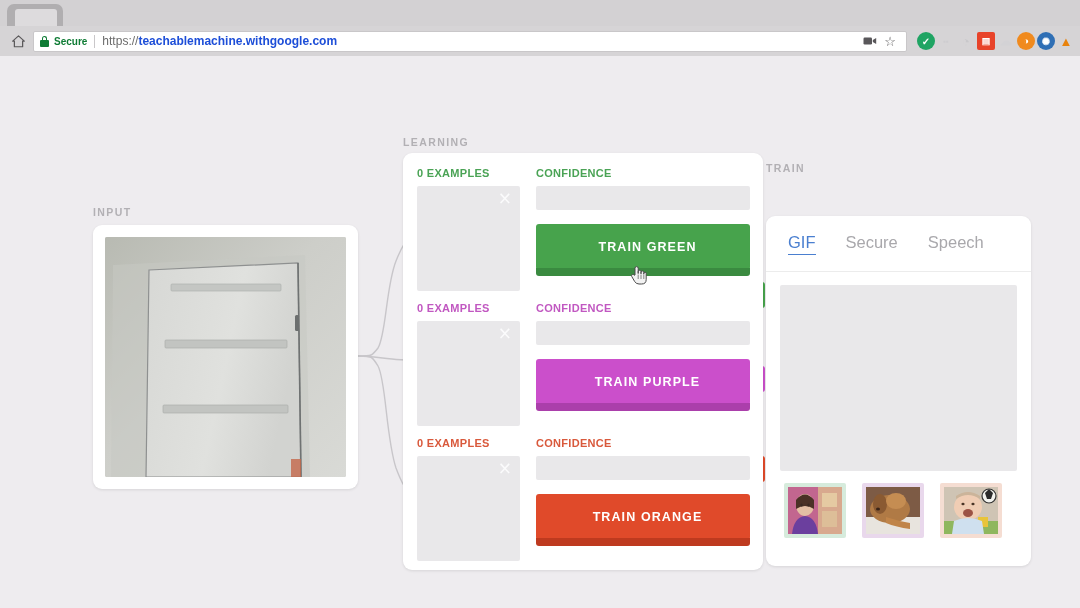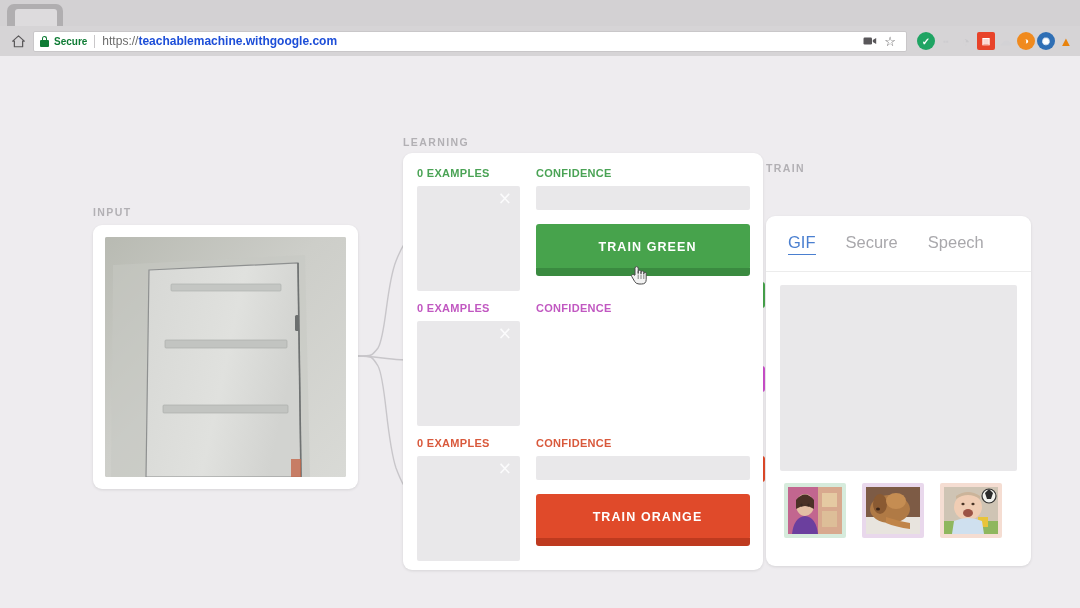--- a/index.html
+++ b/index.html
@@ -363,20 +363,27 @@
 
     <div class="class-row">
       <div class="row-labels">
         <div class="examples-label" style="color:#c158c1;">0 EXAMPLES</div>
         <div class="confidence-label" style="color:#c158c1;">CONFIDENCE</div>
       </div>
       <div class="row-body">
         <div class="example-box">
           <div class="example-x">×</div>
         </div>
+        <div class="row-right">
+          <div class="confidence-bar"></div>
+          <div class="train-btn" style="background:#cb4fcb;">
+            <div class="bevel" style="background:#ab3fab;"></div>
+            <span class="label">TRAIN PURPLE</span>
+          </div>
+        </div>
       </div>
     </div>
 
     <div class="class-row">
       <div class="row-labels">
         <div class="examples-label" style="color:#d9593c;">0 EXAMPLES</div>
         <div class="confidence-label" style="color:#d9593c;">CONFIDENCE</div>
       </div>
       <div class="row-body">
         <div class="example-box">

